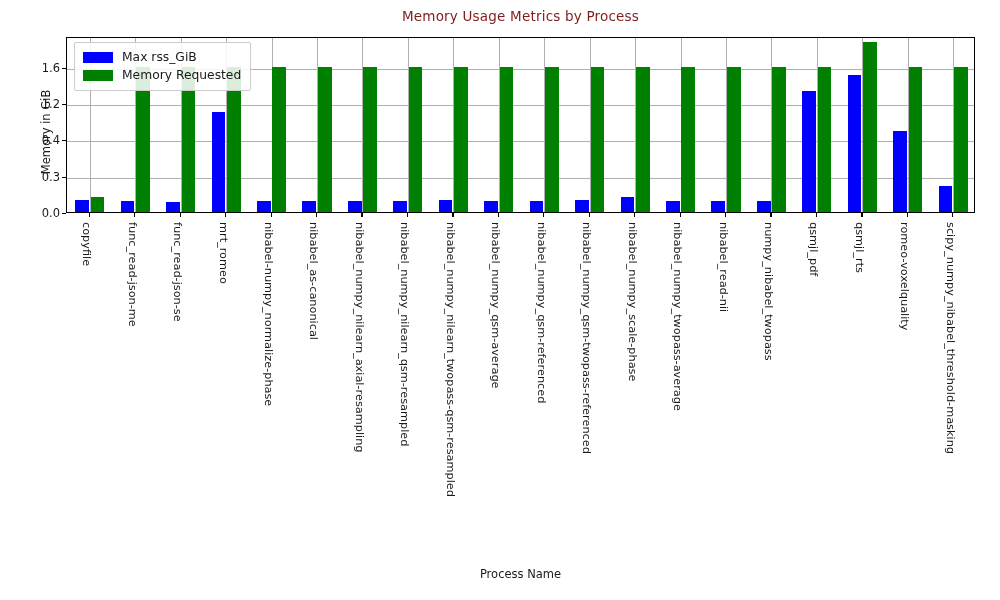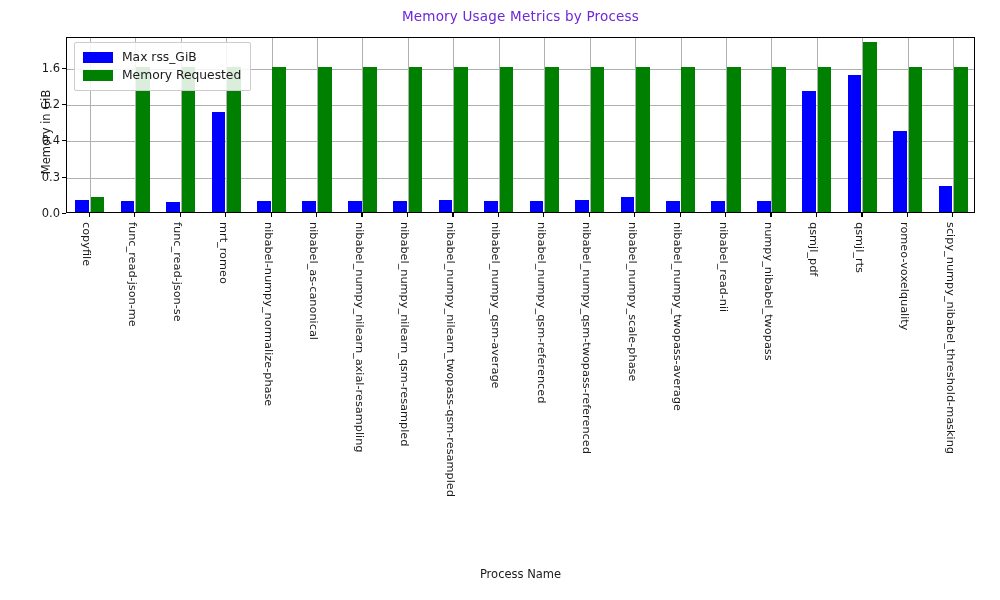--- a/index.html
+++ b/index.html
@@ -23,21 +23,21 @@
   }
 
   
   #chart-title {
     position: absolute;
     left: 66px;
     top: 8px;
     width: 909px;
     text-align: center;
     font-size: 13.5px;
-    color: #6d28d9;
+    color: #7f1d1d;
     letter-spacing: 0.2px;
     white-space: nowrap;
   }
 
   
   #ylabel {
     position: absolute;
     left: -44px;
     top: 125px;
     width: 180px;

